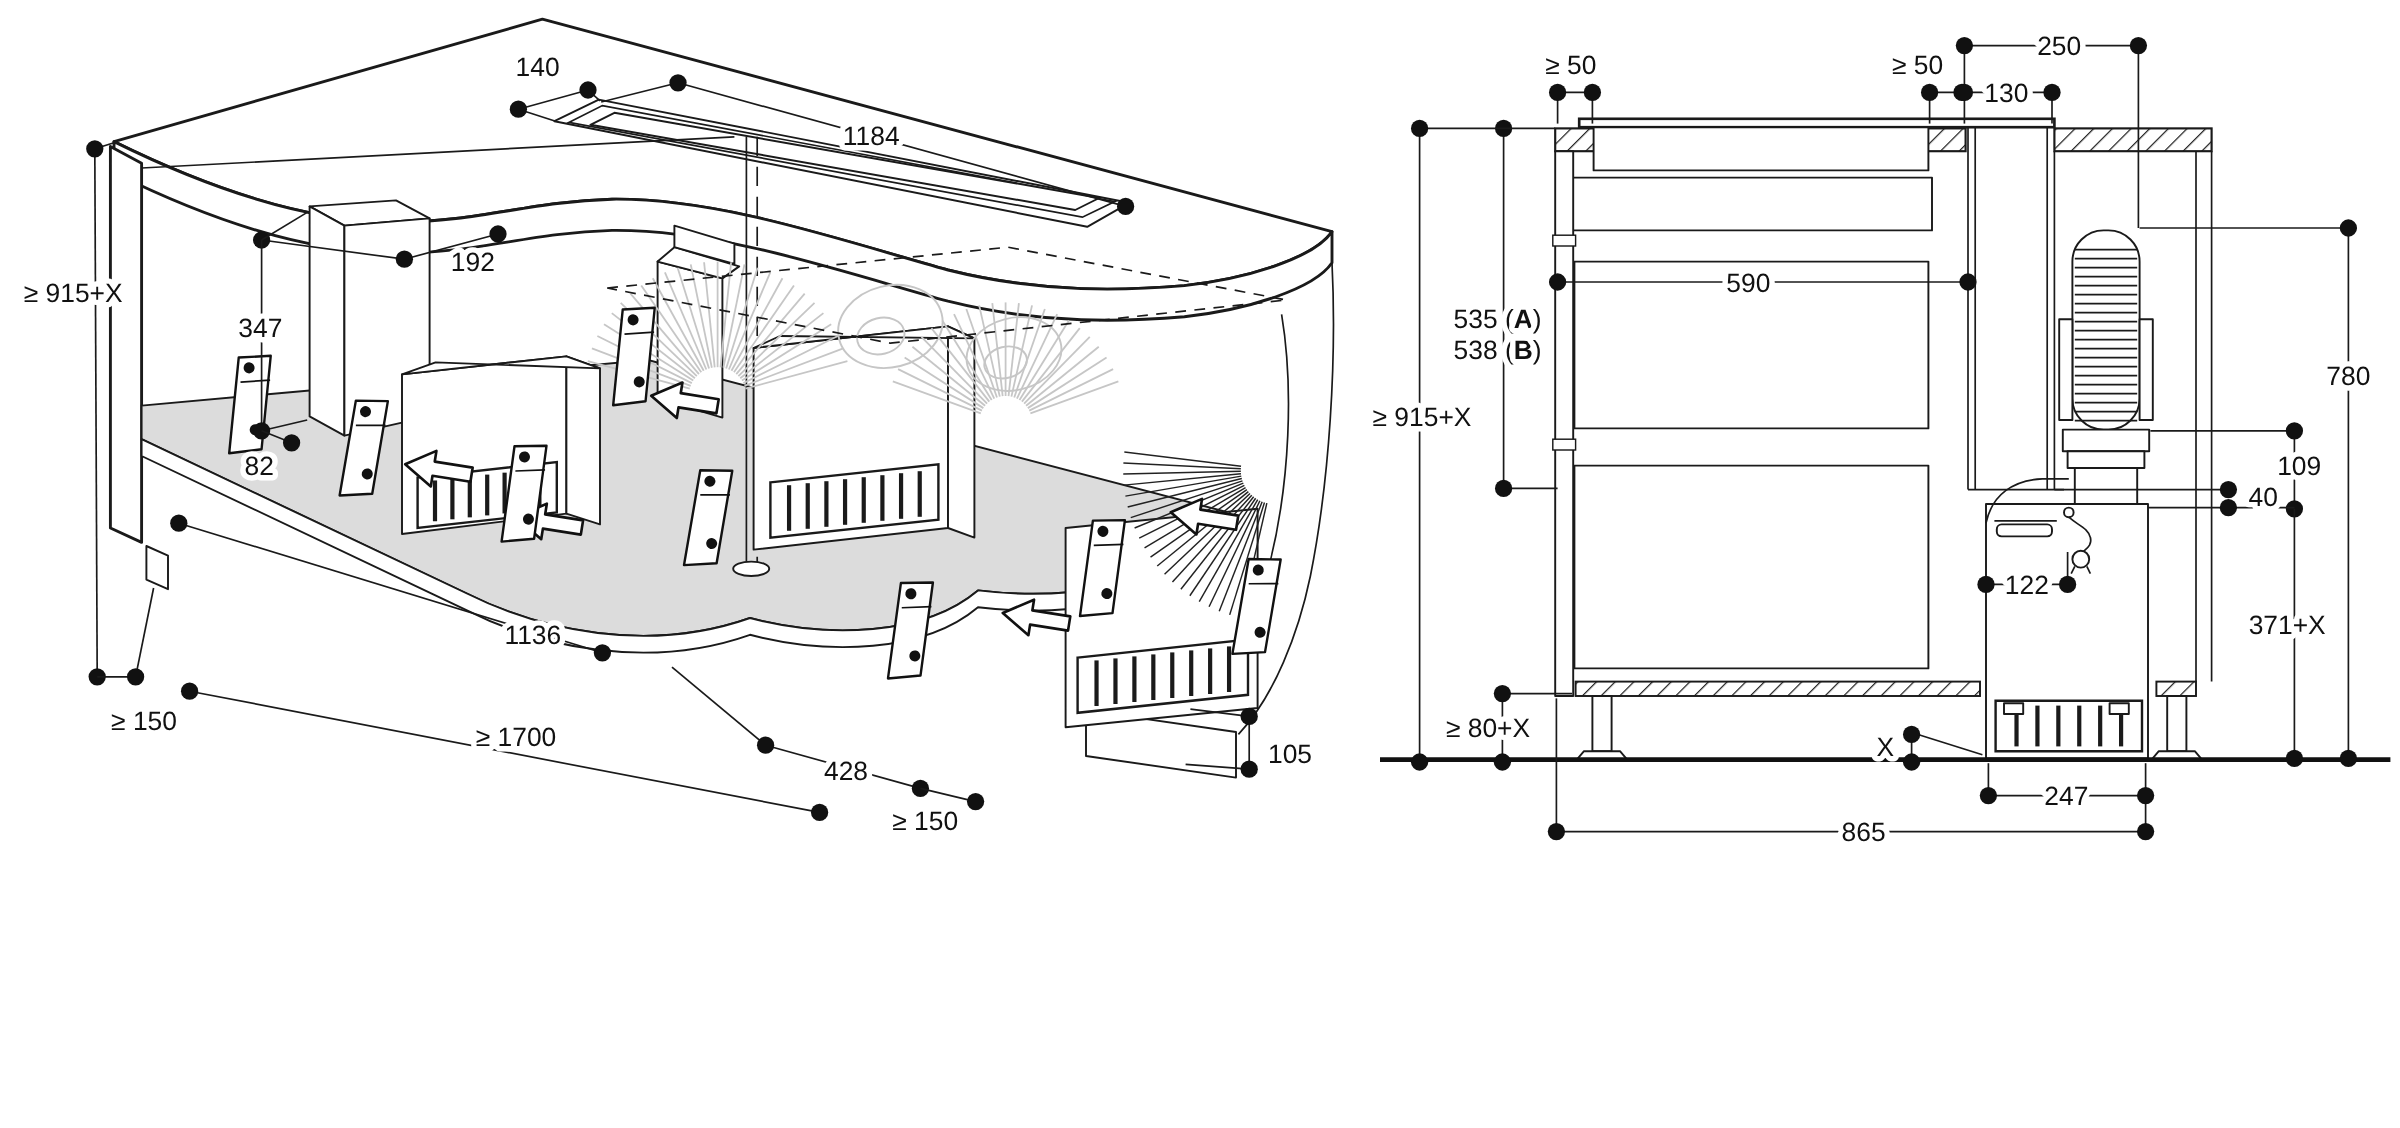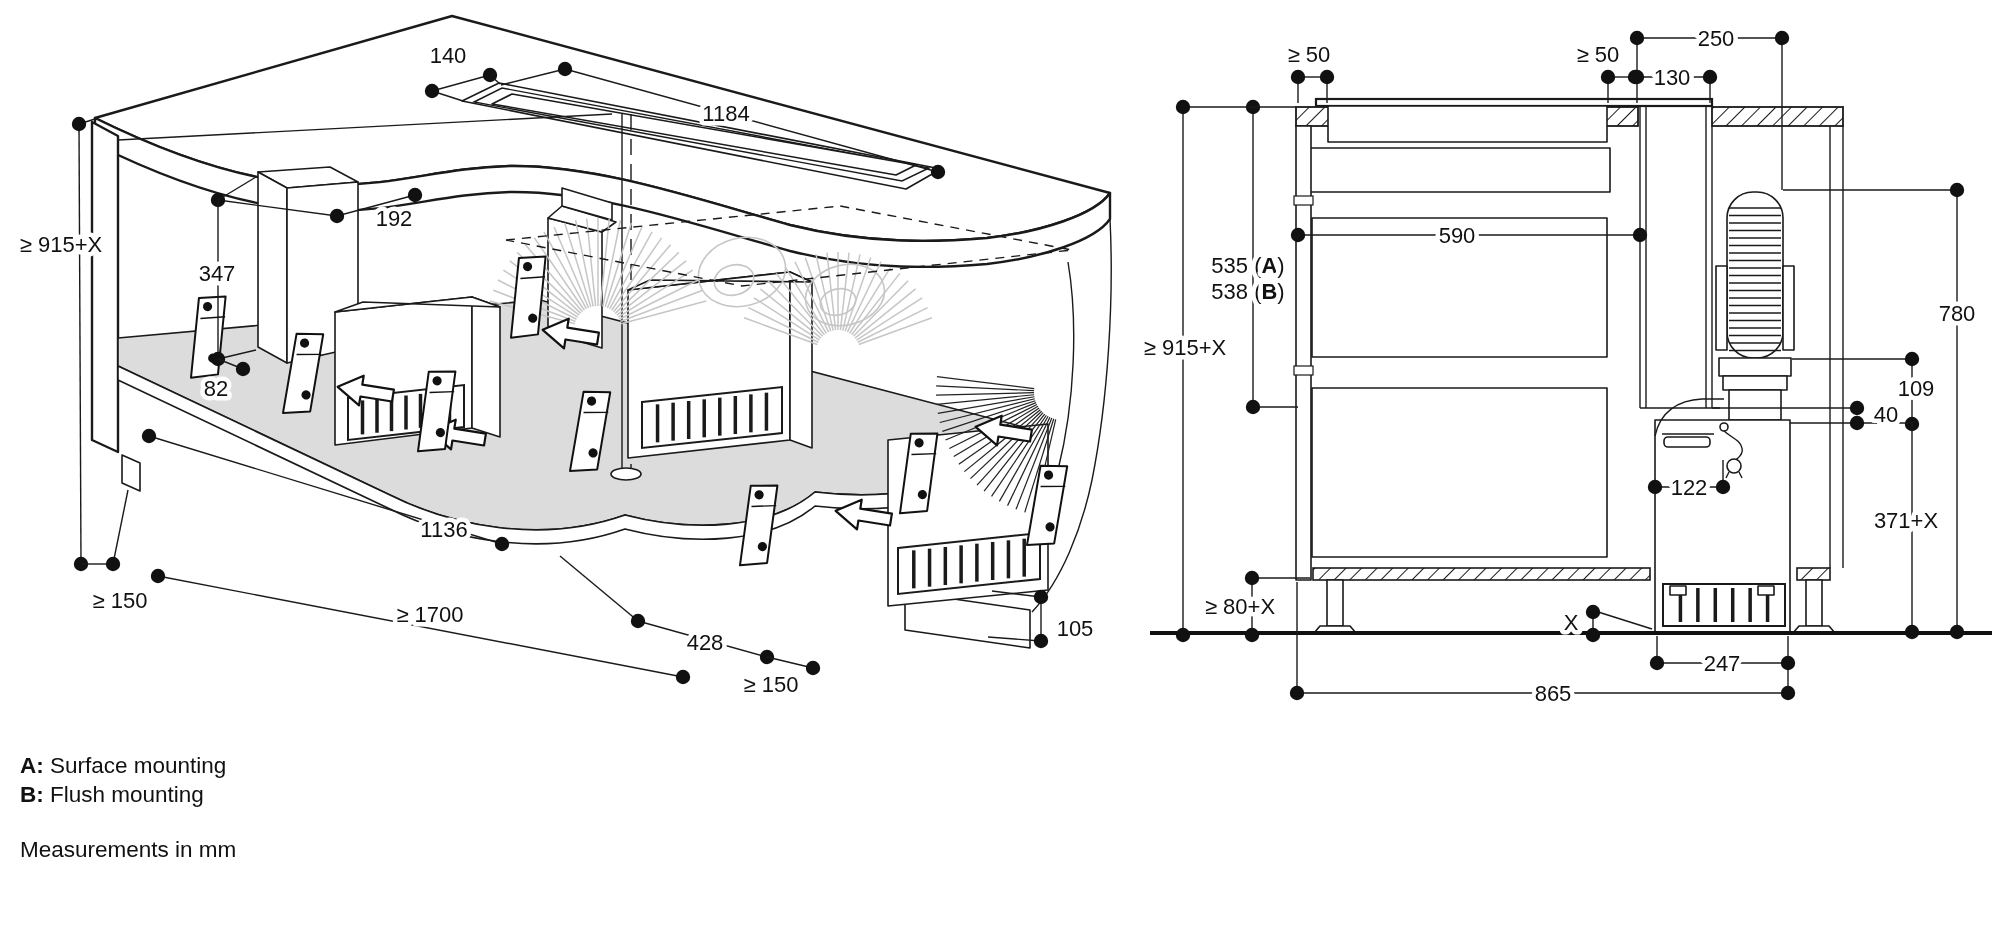--- a/index.html
+++ b/index.html
@@ -552,18 +552,13 @@
         <line class="ln" x1="1297" y1="582" x2="1297" y2="693"></line>
         <use href="#dot" x="1297" y="693"></use>
             <use href="#dot" x="1788" y="693"></use>
         <text x="1553" y="701">865</text>
       </g>
     </g>
   </g>
 </svg>
 
   
-  <div class="legend">
-    <div class="row"><b>A:</b><span> Surface mounting</span></div>
-    <div class="row"><b>B:</b><span> Flush mounting</span></div>
-    <div class="note">Measurements in mm</div>
-  </div>
 </div>
 
 </body></html>

